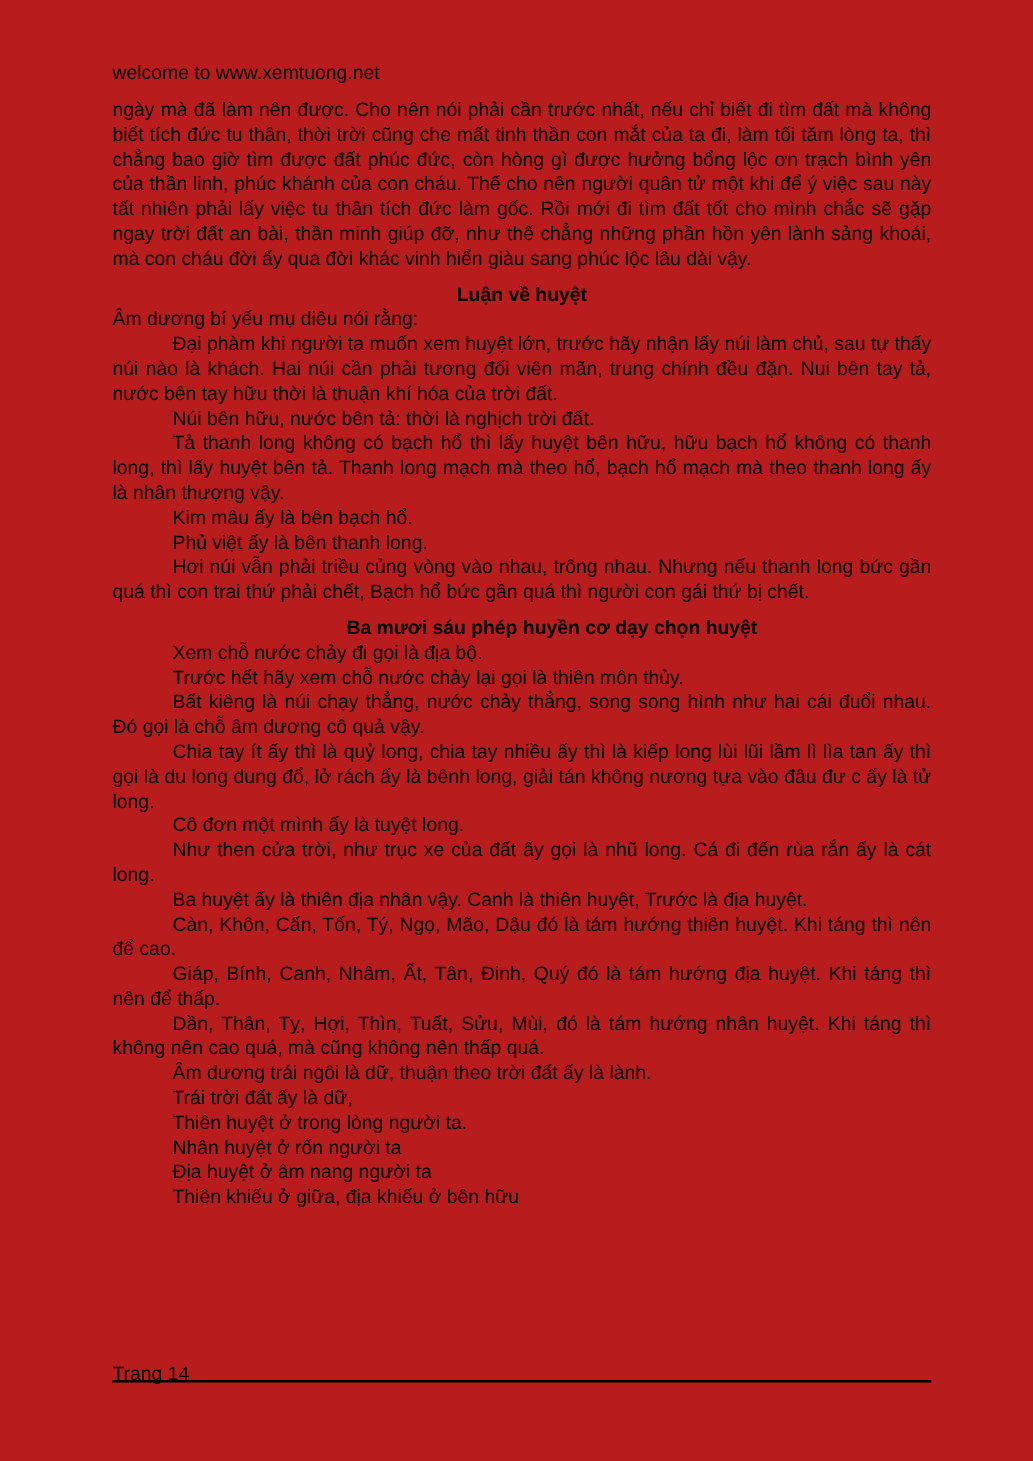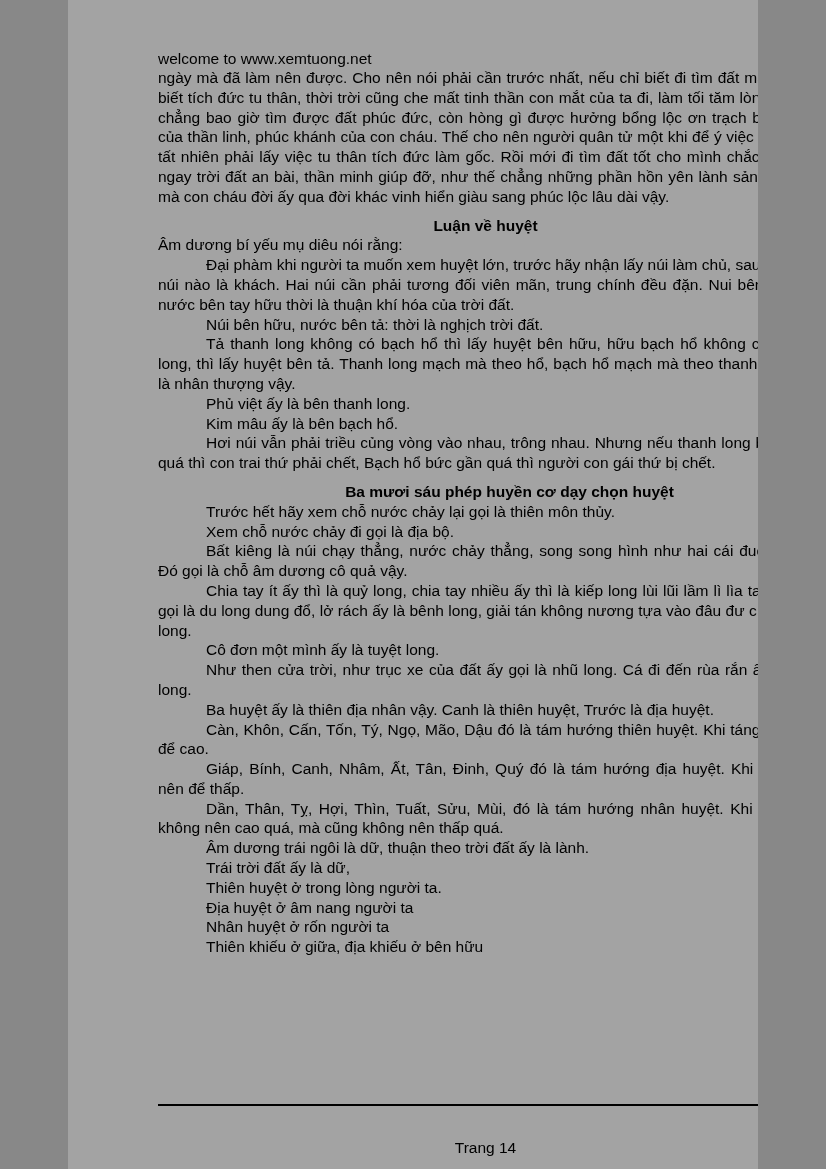--- a/index.html
+++ b/index.html
@@ -1,37 +1,37 @@
 <!DOCTYPE html>
 <html lang="vi"><head>
 <meta charset="utf-8">
 <style>
   html, body { margin: 0; padding: 0; background: #888; }
   .page {
     position: relative;
-    width: 690px;
+    width: 826px;
     height: 1169px;
     margin: 0 auto;
-    background: #a3a3a3;
+    background: #b91c1c;
     font-family: "Liberation Sans", "DejaVu Sans", sans-serif;
     font-size: 15.5px;
     line-height: 19.8px;
     color: #000000;
     overflow: hidden;
   }
   .header-note {
     position: absolute;
     left: 90px;
     top: 49px;
     width: 655px;
   }
   .doc-body {
     position: absolute;
     left: 90px;
-    top: 68px;
+    top: 79px;
     width: 655px;
   }
   .p {
     margin: 0;
     text-align: justify;
     text-indent: 48px;
   }
   .p.noindent { text-indent: 0; }
   .p.center { text-indent: 0; }
   .h {
@@ -47,57 +47,57 @@
     position: absolute;
     left: 90px;
     top: 1104px;
     width: 655px;
     height: 0;
     border-top: 2px solid #000000;
   }
   .footer-text {
     position: absolute;
     left: 90px;
-    top: 1138px;
+    top: 1090px;
     width: 655px;
-    text-align: center;
+    text-align: left;
   }
 </style>
 </head>
 <body>
 
 <div class="page">
 
   <div class="header-note">welcome to www.xemtuong.net</div>
 
   <div class="doc-body">
     <p class="p noindent">ngày mà đã làm nên được. Cho nên nói phải cần trước nhất, nếu chỉ biết đi tìm đất mà không biết tích đức tu thân, thời trời cũng che mất tinh thần con mắt của ta đi, làm tối tăm lòng ta, thì chẳng bao giờ tìm được đất phúc đức, còn hòng gì được hưởng bổng lộc ơn trạch bình yên của thần linh, phúc khánh của con cháu. Thế cho nên người quân tử một khi để ý việc sau này tất nhiên phải lấy việc tu thân tích đức làm gốc. Rồi mới đi tìm đất tốt cho mình chắc sẽ gặp ngay trời đất an bài, thần minh giúp đỡ, như thế chẳng những phần hồn yên lành sảng khoái, mà con cháu đời ấy qua đời khác vinh hiển giàu sang phúc lộc lâu dài vậy.</p>
     <p class="h center gap-half">Luận về huyệt</p>
     <p class="p center">Âm dương bí yếu mụ diêu nói rằng:</p>
     <p class="p">Đại phàm khi người ta muốn xem huyệt lớn, trước hãy nhận lấy núi làm chủ, sau tự thấy núi nào là khách. Hai núi cần phải tương đối viên mãn, trung chính đều đặn. Nui bên tay tả, nước bên tay hữu thời là thuận khí hóa của trời đất.</p>
     <p class="p">Núi bên hữu, nước bên tả: thời là nghịch trời đất.</p>
     <p class="p">Tả thanh long không có bạch hổ thì lấy huyệt bên hữu, hữu bạch hổ không có thanh long, thì lấy huyệt bên tả. Thanh long mạch mà theo hổ, bạch hổ mạch mà theo thanh long ấy là nhân thượng vậy.</p>
+    <p class="p">Kim mâu ấy là bên bạch hổ.</p>
     <p class="p">Phủ việt ấy là bên thanh long.</p>
-    <p class="p">Kim mâu ấy là bên bạch hổ.</p>
     <p class="p">Hơi núi vẫn phải triều củng vòng vào nhau, trông nhau. Nhưng nếu thanh long bức gần quá thì con trai thứ phải chết, Bạch hổ bức gần quá thì người con gái thứ bị chết.</p>
     <p class="h indent-h gap-half">Ba mươi sáu phép huyền cơ dạy chọn huyệt</p>
+    <p class="p">Xem chỗ nước chảy đi gọi là địa bộ.</p>
     <p class="p">Trước hết hãy xem chỗ nước chảy lại gọi là thiên môn thủy.</p>
-    <p class="p">Xem chỗ nước chảy đi gọi là địa bộ.</p>
     <p class="p">Bất kiêng là núi chạy thẳng, nước chảy thẳng, song song hình như hai cái đuổi nhau. Đó gọi là chỗ âm dương cô quả vậy.</p>
     <p class="p">Chia tay ít ấy thì là quỷ long, chia tay nhiều ấy thì là kiếp long lùi lũi lầm lì lìa tan ấy thì gọi là du long dung đổ, lở rách ấy là bênh long, giải tán không nương tựa vào đâu đư c ấy là tử long.</p>
     <p class="p">Cô đơn một mình ấy là tuyệt long.</p>
     <p class="p">Như then cửa trời, như trục xe của đất ấy gọi là nhũ long. Cá đi đến rùa rắn ấy là cát long.</p>
     <p class="p">Ba huyệt ấy là thiên địa nhân vậy. Canh là thiên huyệt, Trước là địa huyệt.</p>
     <p class="p">Càn, Khôn, Cấn, Tốn, Tý, Ngọ, Mão, Dậu đó là tám hướng thiên huyệt. Khi táng thì nên để cao.</p>
     <p class="p">Giáp, Bính, Canh, Nhâm, Ất, Tân, Đinh, Quý đó là tám hướng địa huyệt. Khi táng thì nên để thấp.</p>
     <p class="p">Dần, Thân, Tỵ, Hợi, Thìn, Tuất, Sửu, Mùi, đó là tám hướng nhân huyệt. Khi táng thì không nên cao quá, mà cũng không nên thấp quá.</p>
     <p class="p">Âm dương trái ngôi là dữ, thuận theo trời đất ấy là lành.</p>
     <p class="p">Trái trời đất ấy là dữ,</p>
     <p class="p">Thiên huyệt ở trong lòng người ta.</p>
+    <p class="p">Nhân huyệt ở rốn người ta</p>
     <p class="p">Địa huyệt ở âm nang người ta</p>
-    <p class="p">Nhân huyệt ở rốn người ta</p>
     <p class="p">Thiên khiếu ở giữa, địa khiếu ở bên hữu</p>
   </div>
 
   <div class="footer-rule"></div>
   <div class="footer-text">Trang 14</div>
 
 </div>
 
 </body></html>

